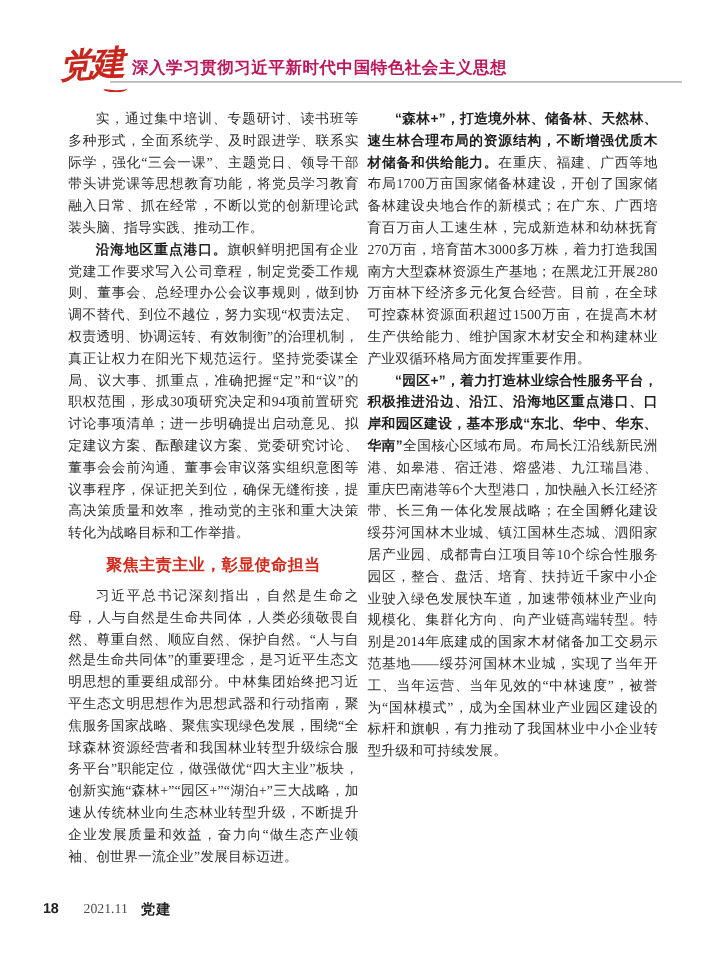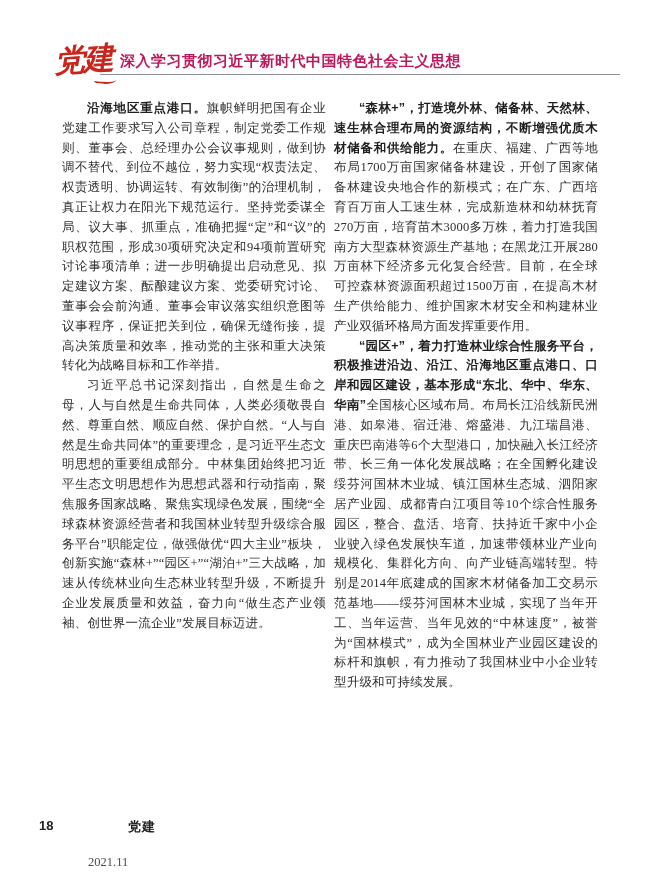--- a/index.html
+++ b/index.html
@@ -72,24 +72,23 @@
   #footer{
     position:absolute;left:0;top:818px;width:546px;height:24px;
     font-size:12px;
   }
   .footer-pagenum{
     position:absolute;left:39px;top:0;
     font-family:"Liberation Sans","DejaVu Sans",sans-serif;
     font-weight:bold;color:#222;font-size:13px;
   }
   .footer-issue{
-    position:absolute;left:88px;top:1px;
+    position:absolute;left:76px;top:1px;
     color:#4d4d4d;font-size:12.5px;
     font-family:"Liberation Serif","DejaVu Serif",serif;
-    margin-top:36px;
   }
   .footer-magazine{
     position:absolute;left:128px;top:0;
     font-family:"Liberation Sans","DejaVu Sans",sans-serif;
     font-weight:bold;color:#222;font-size:13px;
     letter-spacing:1px;
   }
 </style>
 </head>
 <body>
@@ -99,21 +98,23 @@
   <div id="header">
     <div class="logo">党建</div>
     <div class="logo-swash"></div>
     <div class="header-title">深入学习贯彻习近平新时代中国特色社会主义思想</div>
     <div class="header-rule"></div>
   </div>
 
   <div id="columns">
 
     <div class="col left">
+      <p><span>实，通过集中培训、专题研讨、读书班等多种形式，全面系统学、及时跟进学、联系实际学，强化“三会一课”、主题党日、领导干部带头讲党课等思想教育功能，将党员学习教育融入日常、抓在经常，不断以党的创新理论武装头脑、指导实践、推动工作。</span></p>
       <p><span class="lead">沿海地区重点港口。</span><span>旗帜鲜明把国有企业党建工作要求写入公司章程，制定党委工作规则、董事会、总经理办公会议事规则，做到协调不替代、到位不越位，努力实现“权责法定、权责透明、协调运转、有效制衡”的治理机制，真正让权力在阳光下规范运行。坚持党委谋全局、议大事、抓重点，准确把握“定”和“议”的职权范围，形成30项研究决定和94项前置研究讨论事项清单；进一步明确提出启动意见、拟定建议方案、酝酿建议方案、党委研究讨论、董事会会前沟通、董事会审议落实组织意图等议事程序，保证把关到位，确保无缝衔接，提高决策质量和效率，推动党的主张和重大决策转化为战略目标和工作举措。</span></p>
+      <div class="section-heading">聚焦主责主业，彰显使命担当</div>
       <p><span>习近平总书记深刻指出，自然是生命之母，人与自然是生命共同体，人类必须敬畏自然、尊重自然、顺应自然、保护自然。“人与自然是生命共同体”的重要理念，是习近平生态文明思想的重要组成部分。中林集团始终把习近平生态文明思想作为思想武器和行动指南，聚焦服务国家战略、聚焦实现绿色发展，围绕“全球森林资源经营者和我国林业转型升级综合服务平台”职能定位，做强做优“四大主业”板块，创新实施“森林+”“园区+”“湖泊+”三大战略，加速从传统林业向生态林业转型升级，不断提升企业发展质量和效益，奋力向“做生态产业领袖、创世界一流企业”发展目标迈进。</span></p>
     </div>
 
     <div class="col right">
       <p><span class="lead">“森林+”，打造境外林、储备林、天然林、速生林合理布局的资源结构，不断增强优质木材储备和供给能力。</span><span>在重庆、福建、广西等地布局1700万亩国家储备林建设，开创了国家储备林建设央地合作的新模式；在广东、广西培育百万亩人工速生林，完成新造林和幼林抚育270万亩，培育苗木3000多万株，着力打造我国南方大型森林资源生产基地；在黑龙江开展280万亩林下经济多元化复合经营。目前，在全球可控森林资源面积超过1500万亩，在提高木材生产供给能力、维护国家木材安全和构建林业产业双循环格局方面发挥重要作用。</span></p>
       <p><span class="lead">“园区+”，着力打造林业综合性服务平台，积极推进沿边、沿江、沿海地区重点港口、口岸和园区建设，基本形成“东北、华中、华东、华南”</span><span>全国核心区域布局。布局长江沿线新民洲港、如皋港、宿迁港、熔盛港、九江瑞昌港、重庆巴南港等6个大型港口，加快融入长江经济带、长三角一体化发展战略；在全国孵化建设绥芬河国林木业城、镇江国林生态城、泗阳家居产业园、成都青白江项目等10个综合性服务园区，整合、盘活、培育、扶持近千家中小企业驶入绿色发展快车道，加速带领林业产业向规模化、集群化方向、向产业链高端转型。特别是2014年底建成的国家木材储备加工交易示范基地——绥芬河国林木业城，实现了当年开工、当年运营、当年见效的“中林速度”，被誉为“国林模式”，成为全国林业产业园区建设的标杆和旗帜，有力推动了我国林业中小企业转型升级和可持续发展。</span></p>
     </div>
 
   </div>
 

